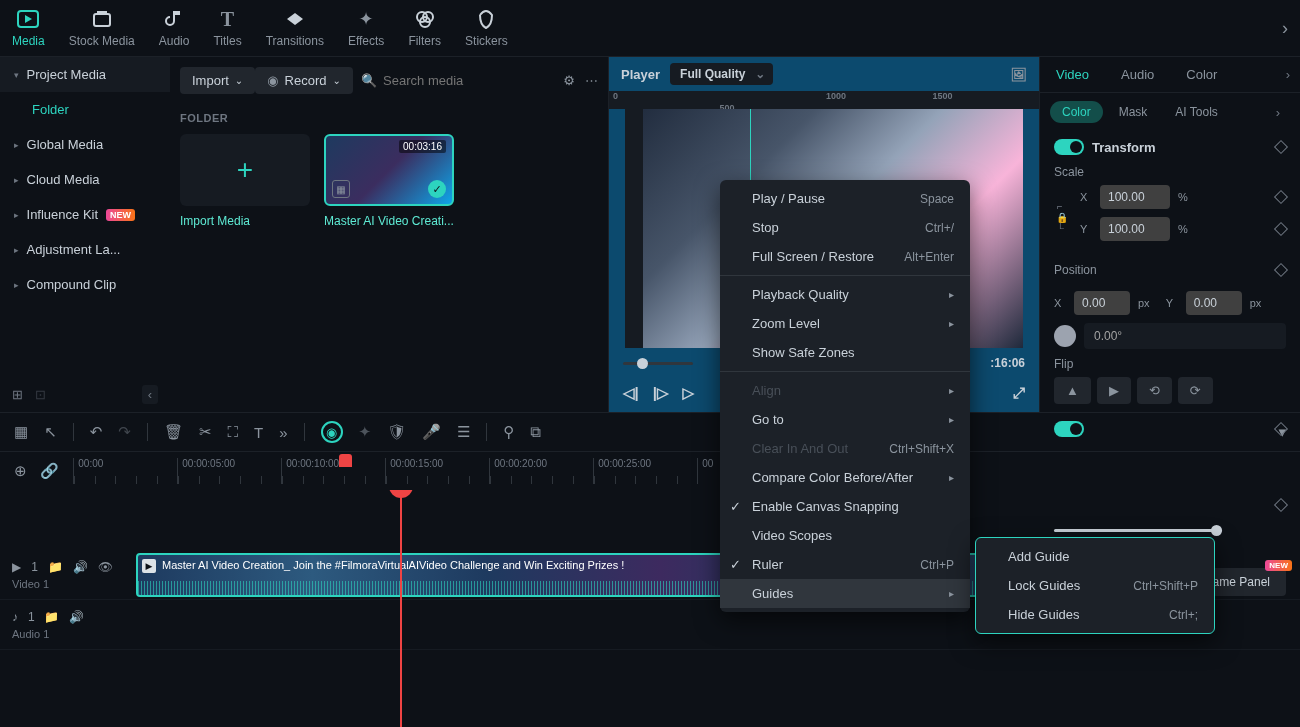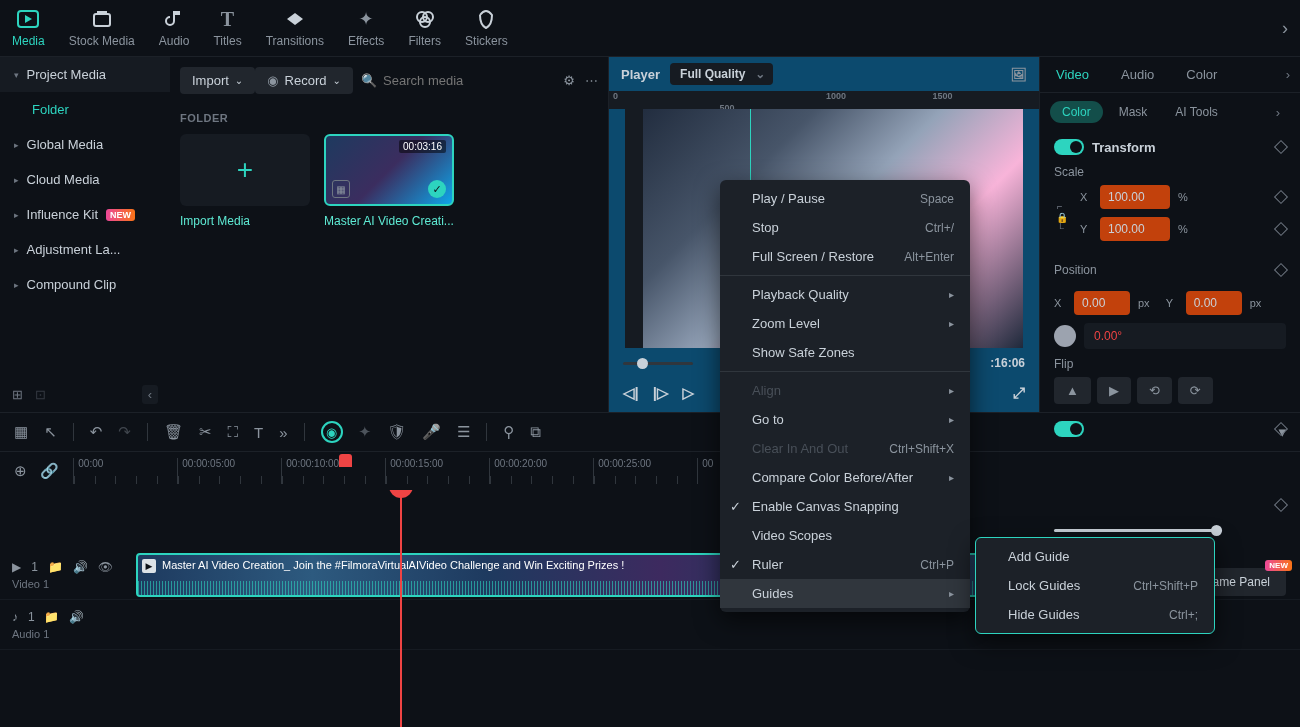--- a/index.html
+++ b/index.html
@@ -77,25 +77,25 @@
 .rp-subtab.active { background:#134e4a; color:#2dd4bf;}
 .rp-section { padding: 8px 14px; }
 .rp-sec-head { display:flex; align-items:center; gap:8px; margin-bottom:10px;}
 .toggle { width:30px; height:16px; background:#2dd4bf; border-radius:10px; position:relative; cursor:pointer;}
 .toggle::after { content:''; position:absolute; right:2px; top:2px; width:12px; height:12px; background:#0d1117; border-radius:50%;}
 .rp-sec-title { font-size:13px; font-weight:600;}
 .keyframe { margin-left:auto; color:#6e7681; cursor:pointer; transform:rotate(45deg); display:inline-block; width:10px;height:10px; border:1.5px solid #6e7681;}
 .rp-label { font-size:12px; color:#8b949e; margin:6px 0;}
 .rp-row { display:flex; align-items:center; gap:8px; margin-bottom:8px;}
 .rp-xy { font-size:11px; color:#8b949e; width:12px;}
-.rp-input { background:#c2410c; border:none; color:#c9d1d9; padding:5px 8px; border-radius:4px; width:70px; font-size:12px; text-align:left;}
+.rp-input { background:#404040; border:none; color:#c9d1d9; padding:5px 8px; border-radius:4px; width:70px; font-size:12px; text-align:left;}
 .rp-unit { font-size:11px; color:#8b949e;}
 .rp-link-icon { width:18px; display:flex; flex-direction:column; align-items:center; color:#6e7681; font-size:10px;}
 .rp-color-circ { width:22px; height:22px; border-radius:50%; background:#9ca3af; cursor:pointer;}
-.rp-input-wide { background:#161b22; border:none; color:#ef4444; padding:6px 10px; border-radius:4px; flex:1; font-size:12px;}
+.rp-input-wide { background:#161b22; border:none; color:#a3a3a3; padding:6px 10px; border-radius:4px; flex:1; font-size:12px;}
 .rp-btn-row { display:flex; gap:6px;}
 .rp-icon-btn { background:#21262d; border-radius:4px; padding:6px 12px; cursor:pointer; color:#8b949e; font-size:13px; display:flex; align-items:center; justify-content:center;}
 .rp-slider { flex:1; height:3px; background:#30363d; border-radius:2px; position:relative;}
 .rp-slider::after { content:''; position:absolute; right:0; top:-4px; width:11px; height:11px; border-radius:50%; background:#c9d1d9;}
 .rp-slider::before { content:''; position:absolute; left:0; top:0; height:3px; width:100%; background:#c9d1d9; border-radius:2px;}
 .rp-footer { margin-top:auto; display:flex; padding:10px 14px; gap:10px;}
 .rp-footer-btn { background:#21262d; padding:7px 16px; border-radius:4px; font-size:12px; cursor:pointer;}
 .rp-kf-btn { margin-left:auto; position:relative;}
 .rp-kf-new { position:absolute; top:-8px; right:-6px; background:linear-gradient(90deg,#ec4899,#f97316); color:#fff; font-size:8px; padding:1px 4px; border-radius:3px; font-weight:600;}
 

